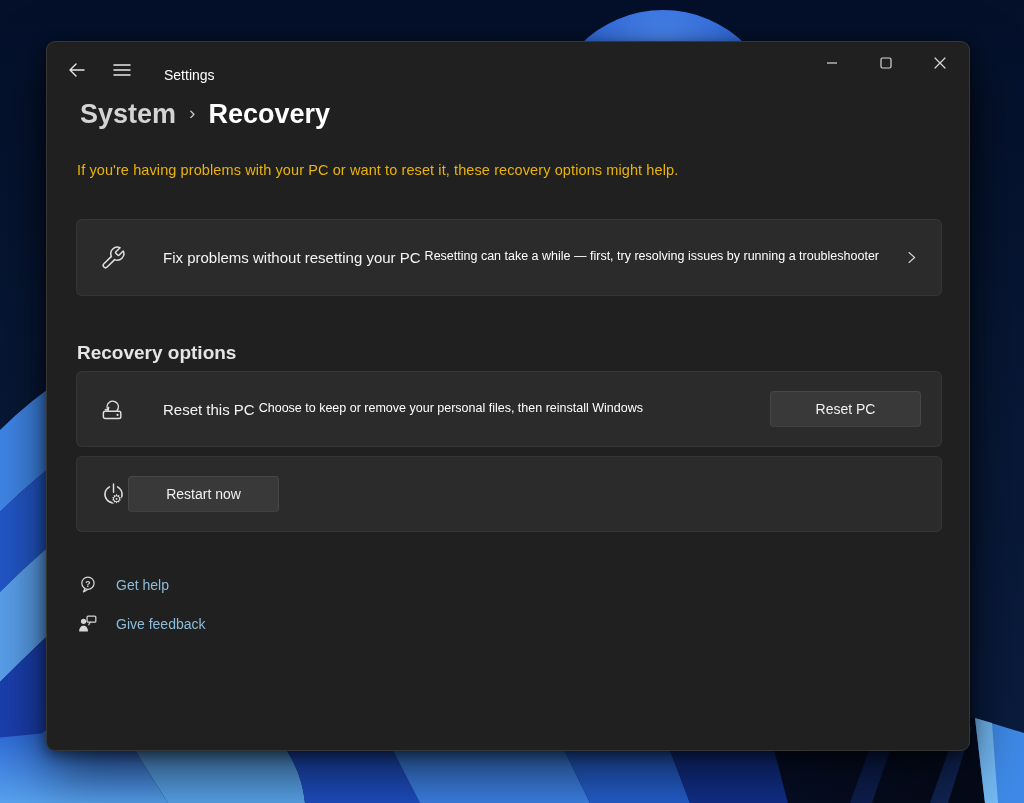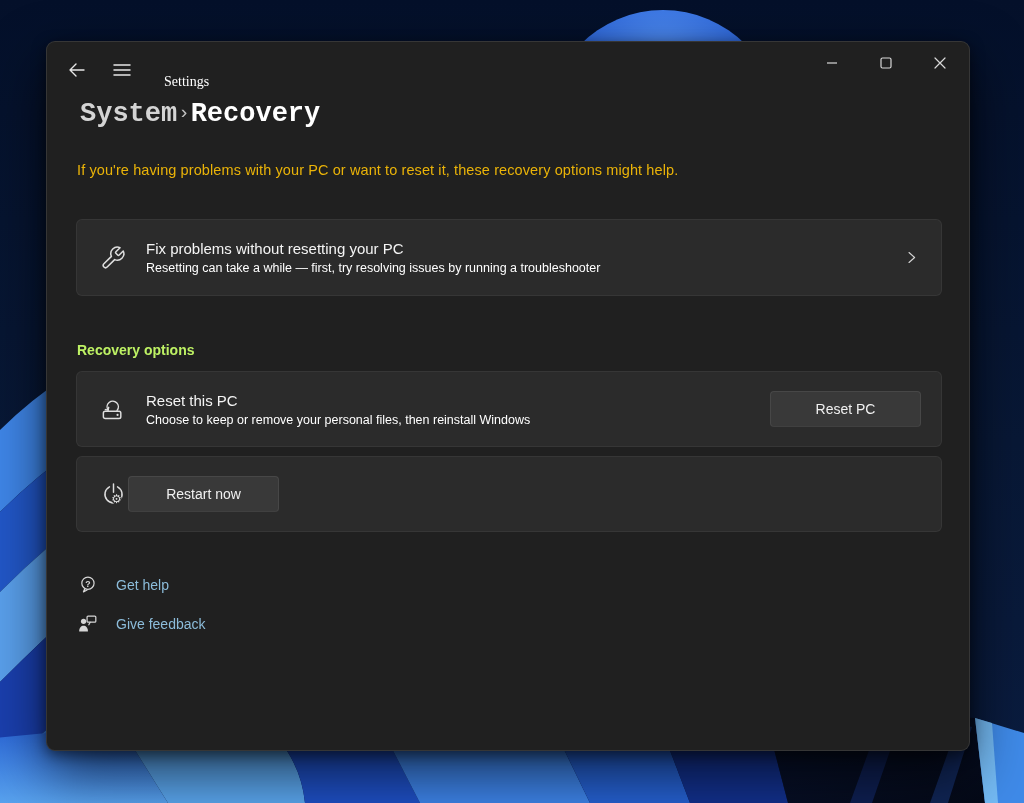--- a/index.html
+++ b/index.html
@@ -23,58 +23,58 @@
 
   
   .titlebar { position: absolute; top: 0; left: 0; right: 0; height: 50px; }
   .tb-btn {
     position: absolute; width: 40px; height: 36px; top: 10px;
     display: flex; align-items: center; justify-content: center;
     border-radius: 5px; cursor: pointer; color: #e6e6e6;
   }
   .back { left: 9px; font-size: 16px; }
   .hamburger { left: 55px; }
-  .app-title { position: absolute; left: 117px; top: 12px; height: 56px; line-height: 56px;
-    font-size: 14px; color: #ffffff; font-family: Liberation Serif, serif; }
+  .app-title { position: absolute; left: 117px; top: 5px; height: 56px; line-height: 56px;
+    font-size: 14px; color: #ffffff; }
   .caption-controls { position: absolute; right: 2px; top: 2px; display: flex; }
   .cap-btn { width: 54px; height: 38px; display: flex; align-items: center; justify-content: center; cursor: pointer; }
 
   
   .content { position: absolute; left: 29px; right: 29px; top: 0; bottom: 0; }
-  .breadcrumb { position: absolute; left: 4px; top: 57px; display: flex; align-items: flex-start; gap: 1px;
-    font-size: 27px; font-weight: 600; font-family: Liberation Mono, monospace; }
+  .breadcrumb { position: absolute; left: 4px; top: 57px; display: flex; align-items: flex-start; gap: 13px;
+    font-size: 27px; font-weight: 600; }
   .crumb-parent { color: #d4d4d4; cursor: pointer; }
   .crumb-sep { color: #c0c0c0; font-size: 19px; font-weight: 400; padding-top: 3px; }
   .crumb-current { color: #ffffff; }
   .page-desc { position: absolute; left: 1px; top: 120px; font-size: 14.5px; color: #eab308; letter-spacing: 0.1px; }
 
   .card {
     position: absolute; left: 0; width: 866px;
     background: #2b2b2b; border: 1px solid rgba(255,255,255,0.055);
     border-radius: 6px; display: flex; align-items: center;
   }
   .card-1 { top: 177px; height: 77px; cursor: pointer; }
   .card-2 { top: 329px; height: 76px; }
   .card-3 { top: 414px; height: 76px; }
   .card-icon { width: 30px; height: 30px; margin-left: 21px; flex: 0 0 30px;
     display: flex; align-items: center; justify-content: center; }
-  .card-text { margin-left: 18px; display: flex; flex-direction: column; gap: 4px; flex: 1; }
+  .card-text { margin-left: 35px; display: flex; flex-direction: row; gap: 4px; flex: 1; }
   .card-title { font-size: 15px; color: #f4f4f4; }
   .card-sub { font-size: 12.5px; color: #ffffff; }
   .chevron { margin-right: 22px; display: flex; align-items: center; }
 
   .action-btn {
     margin-right: 20px; min-width: 151px; height: 36px; padding: 0 36px;
     background: #393939; color: #f0f0f0; font-size: 14px;
     font-family: "Liberation Sans", sans-serif;
     border: 1px solid rgba(255,255,255,0.075); border-bottom-color: rgba(255,255,255,0.04);
     border-radius: 4px; cursor: pointer;
   }
 
-  .section-header { position: absolute; left: 1px; top: 300px; font-size: 14px; font-weight: 700; color: #bef264; }
+  .section-header { position: absolute; left: 1px; top: 300px; font-size: 19px; font-weight: 700; color: #e5e5e5; }
 
   .help-link { position: absolute; left: 1px; display: flex; align-items: center; gap: 18px; cursor: pointer; }
   .help-link .link-icon { width: 21px; height: 21px; display: flex; align-items: center; justify-content: center; }
   .link-label { font-size: 14px; color: #8cbcda; }
   .gethelp { top: 532px; }
   .feedback { top: 571px; }
 </style>
 </head>
 <body>
 

